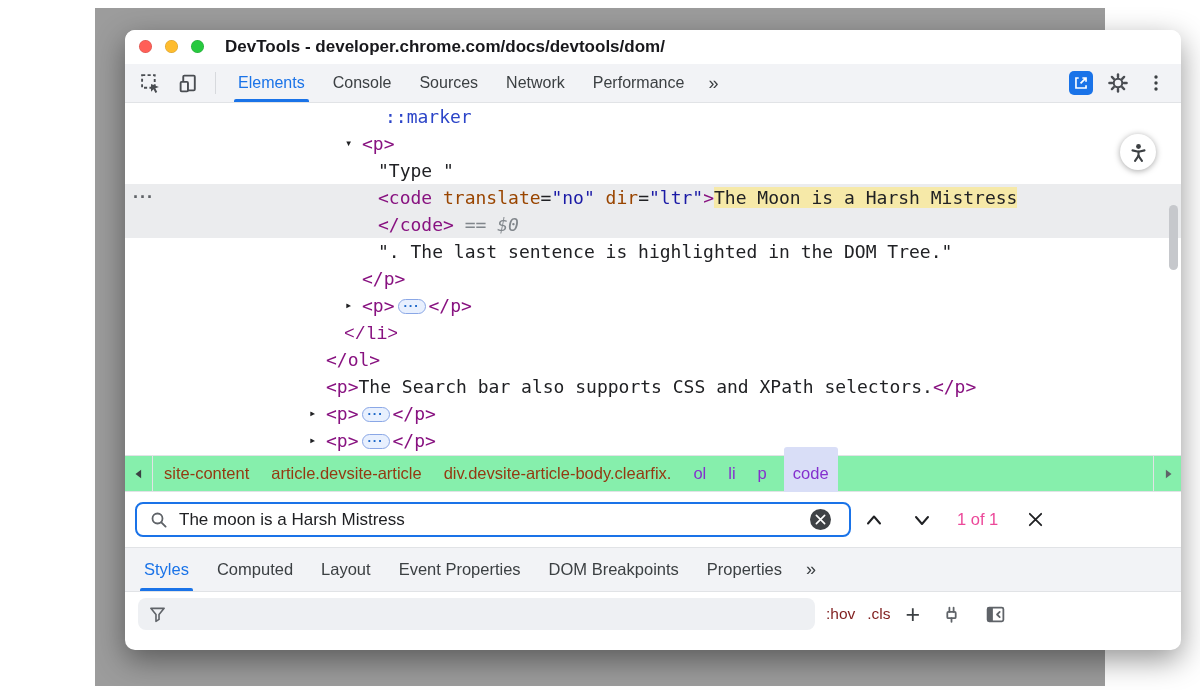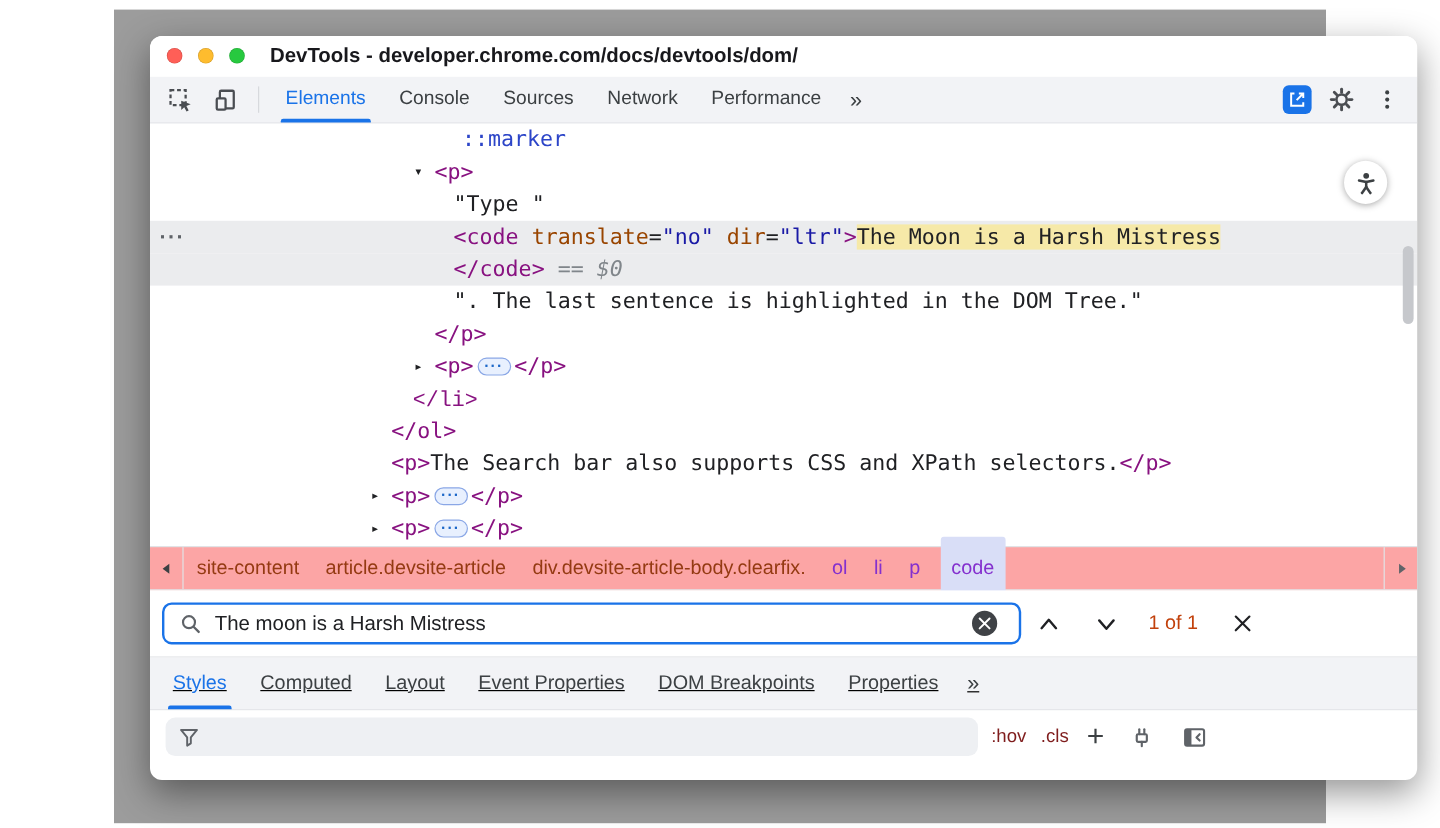--- a/index.html
+++ b/index.html
@@ -56,21 +56,21 @@
   .tk-hl { background:var(--search-highlight-bg); color:#202124; }
   .pill { display:inline-block; vertical-align:2px; height:15px; line-height:12px; padding:0 5px;
     margin:0 3px; border:1px solid #8aa7e6; background:#e8f0fe; color:#1a66c8; border-radius:9px;
     font-size:13px; letter-spacing:1px; font-weight:bold; font-family:"Liberation Sans", sans-serif; }
   .scroll-thumb { position:absolute; right:3px; top:175px; width:9px; height:65px;
     background:#c6c8cc; border-radius:5px; }
   .a11y-btn { position:absolute; right:25px; top:104px; width:36px; height:36px; border-radius:50%;
     background:#fff; box-shadow:0 1px 6px rgba(0,0,0,.35); display:flex; align-items:center; justify-content:center; }
 
   
-  .crumbs { position:absolute; top:425px; left:0; right:0; height:37px; background:#fca5a5;
+  .crumbs { position:absolute; top:425px; left:0; right:0; height:37px; background:#86efac;
     border-top:1px solid #e1e3e6; border-bottom:1px solid #e1e3e6; display:flex; align-items:center; font-size:16.5px; }
   .crumb-nav { width:28px; height:100%; display:flex; align-items:center; justify-content:center; }
   .crumb-nav.left { border-right:1px solid #e1e3e6; }
   .crumb-nav.right { margin-left:auto; border-left:1px solid #e1e3e6; }
   .crumb-list { display:flex; align-items:center; overflow:hidden; }
   .crumb { margin:0 11px; white-space:nowrap; }
   .crumb.brown { color:var(--crumb-brown); }
   .crumb.purple { color:var(--crumb-purple); }
   .crumb.selected { background:var(--crumb-selected-bg); padding:17px 9px; border-radius:3px; margin:0 6px; }
 
@@ -80,26 +80,26 @@
   .search-box { margin-left:10px; width:716px; height:35px; border:2px solid var(--accent);
     border-radius:8px; display:flex; align-items:center; background:#fff; }
   .mag { display:flex; margin:0 10px 0 12px; }
   .search-input { flex:1; border:none; outline:none; font-size:17px; color:#202124; background:transparent;
     font-family:"Liberation Sans", sans-serif; }
   .clear-btn { width:21px; height:21px; border-radius:50%; background:#3f4246; display:flex;
     align-items:center; justify-content:center; margin-right:18px; flex:none; }
   .nav-chevron { display:flex; align-items:center; justify-content:center; width:22px; height:22px; }
   .nav-chevron.prev { margin-left:12px; }
   .nav-chevron.next { margin-left:26px; }
-  .result-count { margin-left:24px; font-size:16.5px; color:#c2410c; white-space:nowrap; }
+  .result-count { margin-left:24px; font-size:16.5px; color:#ec4899; white-space:nowrap; }
   .close-search { margin-left:26px; display:flex; align-items:center; justify-content:center; width:22px; height:22px; }
 
   
   .styles-tabs { position:absolute; top:518px; left:0; right:0; height:44px; background:#f2f3f6;
-    border-bottom:1px solid #e1e3e6; display:flex; align-items:center;text-decoration:underline; }
+    border-bottom:1px solid #e1e3e6; display:flex; align-items:center; }
   .styles-tabs .tabbar { margin-left:5px; }
   .styles-tabs .tab { font-size:16.5px; }
 
   
   .filter-row { position:absolute; top:562px; left:0; right:0; height:44px; background:#fff;
     display:flex; align-items:center; }
   .filter-box { margin-left:13px; width:677px; height:32px; background:#eef0f3; border-radius:8px;
     display:flex; align-items:center; }
   .funnel { display:flex; margin-left:10px; }
   .txt-btn { font-size:15.5px; color:#7f1d1d; margin-left:12px; white-space:nowrap; }

